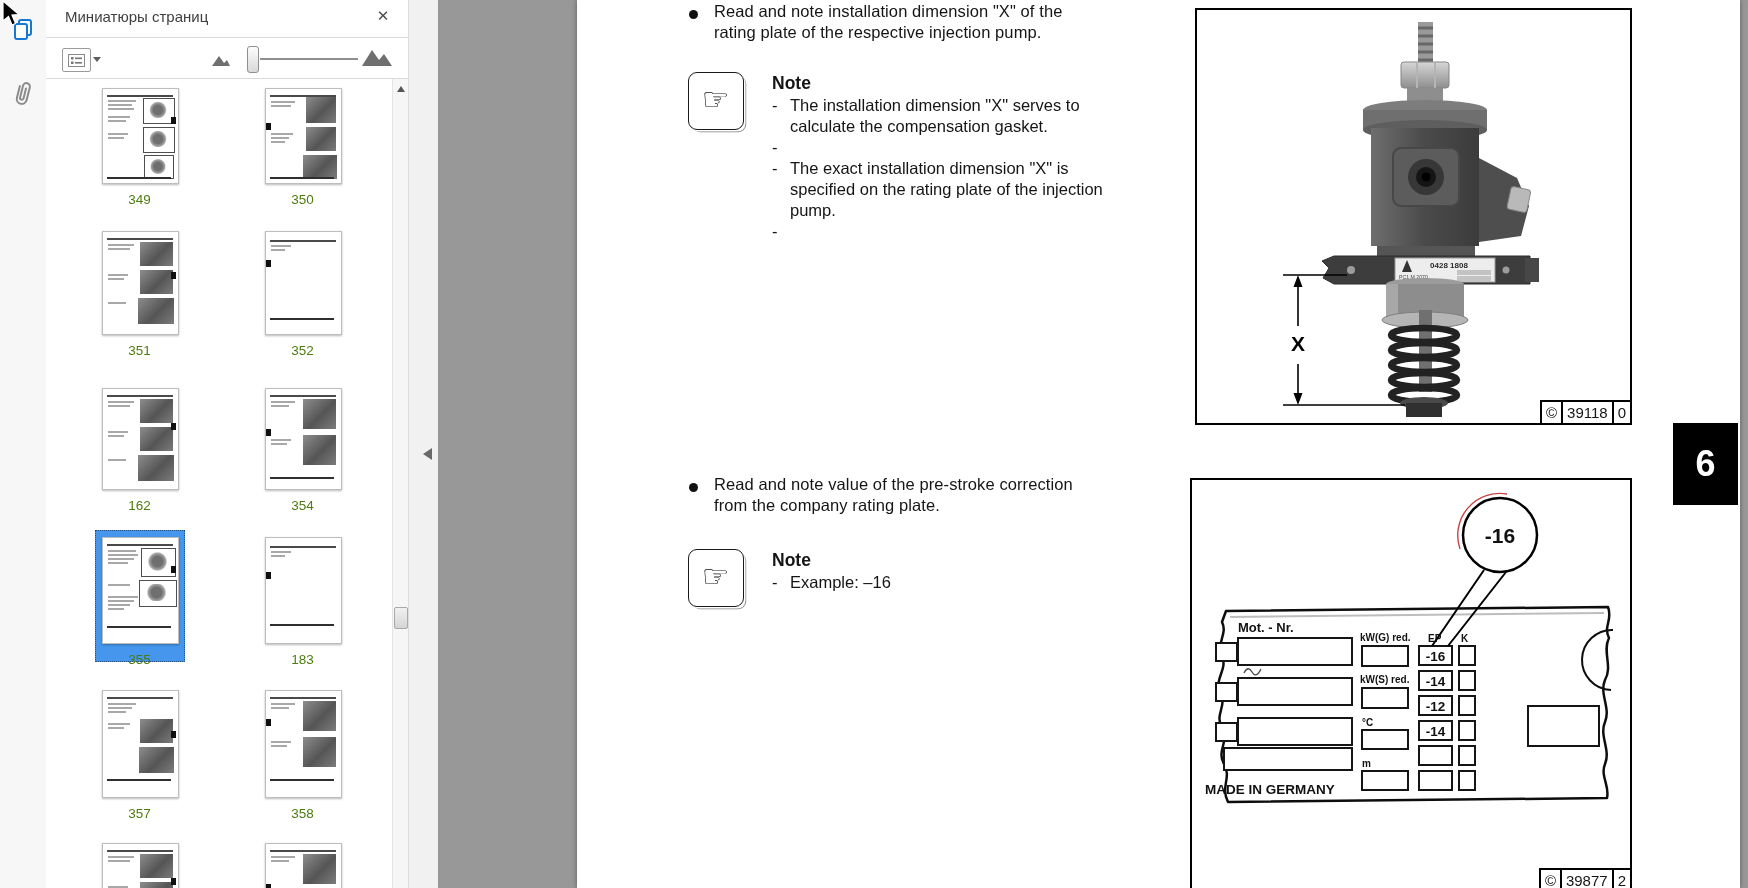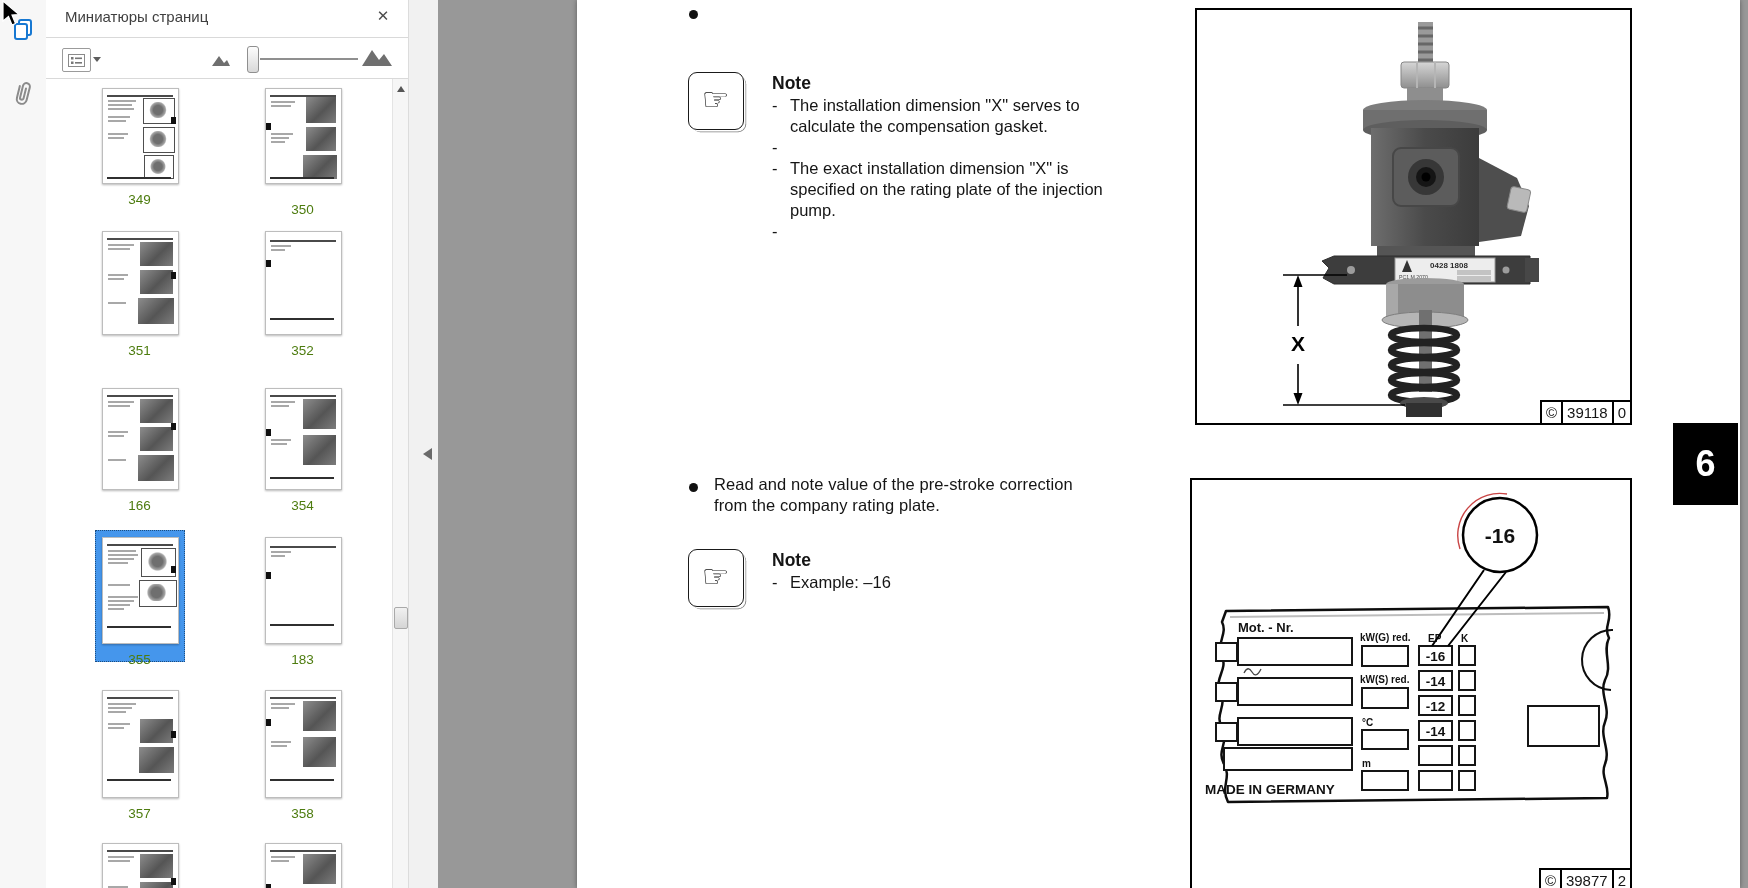--- a/index.html
+++ b/index.html
@@ -135,21 +135,21 @@
             <div class="m-ph" style="left: 40px; top: 8px; width: 30px; height: 26px;"></div>
             <div class="m-ph" style="left: 40px; top: 38px; width: 30px; height: 24px;"></div>
             <div class="m-ph" style="left: 37px; top: 66px; width: 34px; height: 24px;"></div>
             <div class="m-ln" style="left: 5px; top: 44px; width: 22px;"></div>
             <div class="m-ln" style="left: 5px; top: 48px; width: 18px;"></div>
             <div class="m-ln" style="left: 5px; top: 52px; width: 14px;"></div>
             <div class="m-rl" style="left: 4px; top: 88px; width: 64px;"></div>
             <div class="m-tb" style="left: 0px; top: 34px;"></div>
           </div>
         </div>
-        <div class="pnum" style="left: 219px; top: 123px;">350</div>
+        <div class="pnum" style="left: 219px; top: 113px;">350</div>
         <div class="thumb" style="left: 56px; top: 152px; height: 102px;">
           <div class="mini">
             <div class="m-hd" style="left: 4px; top: 6px; width: 66px;"></div>
             <div class="m-ln" style="left: 5px; top: 12px; width: 26px;"></div>
             <div class="m-ln" style="left: 5px; top: 16px; width: 22px;"></div>
             <div class="m-ph" style="left: 37px; top: 10px; width: 33px; height: 24px;"></div>
             <div class="m-ph" style="left: 37px; top: 38px; width: 33px; height: 24px;"></div>
             <div class="m-ph" style="left: 35px; top: 66px; width: 36px; height: 26px;"></div>
             <div class="m-ln" style="left: 5px; top: 42px; width: 20px;"></div>
             <div class="m-ln" style="left: 5px; top: 46px; width: 16px;"></div>
@@ -175,21 +175,21 @@
             <div class="m-ln" style="left: 5px; top: 16px; width: 22px;"></div>
             <div class="m-ph" style="left: 37px; top: 10px; width: 33px; height: 24px;"></div>
             <div class="m-ph" style="left: 37px; top: 38px; width: 33px; height: 24px;"></div>
             <div class="m-ph" style="left: 35px; top: 66px; width: 36px; height: 26px;"></div>
             <div class="m-ln" style="left: 5px; top: 42px; width: 20px;"></div>
             <div class="m-ln" style="left: 5px; top: 46px; width: 16px;"></div>
             <div class="m-ln" style="left: 5px; top: 70px; width: 18px;"></div>
             <div class="m-tb" style="left: 68px; top: 34px;"></div>
           </div>
         </div>
-        <div class="pnum" style="left: 56px; top: 419px;">166</div>
+        <div class="pnum" style="left: 56px; top: 419px;">162</div>
         <div class="thumb" style="left: 219px; top: 309px; height: 100px;">
           <div class="mini">
             <div class="m-hd" style="left: 4px; top: 6px; width: 66px;"></div>
             <div class="m-ln" style="left: 5px; top: 12px; width: 24px;"></div>
             <div class="m-ln" style="left: 5px; top: 16px; width: 18px;"></div>
             <div class="m-ph" style="left: 37px; top: 10px; width: 33px; height: 30px;"></div>
             <div class="m-ph" style="left: 37px; top: 46px; width: 33px; height: 30px;"></div>
             <div class="m-ln" style="left: 5px; top: 50px; width: 20px;"></div>
             <div class="m-ln" style="left: 5px; top: 54px; width: 16px;"></div>
             <div class="m-rl" style="left: 4px; top: 88px; width: 64px;"></div>
@@ -287,20 +287,22 @@
   <div id="gutter">
     <div id="collapse"></div>
   </div>
 
   <div id="viewer-gray"></div>
   <div id="right-strip"></div>
 
   <div id="page">
 
     <div class="bdot" style="left:112px;top:10px"></div>
+    <div class="btxt" style="left:137px;top:1px">Read and note installation dimension "X" of the
+rating plate of the respective injection pump.</div>
 
     <div class="note-icon" style="left:111px;top:72px">
       <span class="hand">☞</span>
     </div>
     <div class="note-h" style="left:195px;top:73px">Note</div>
     <div class="note-list" style="left:195px;top:95px">
 
         <div class="note-item">
           <span class="dash">-</span>
           <div class="nlines">The installation dimension "X" serves to

